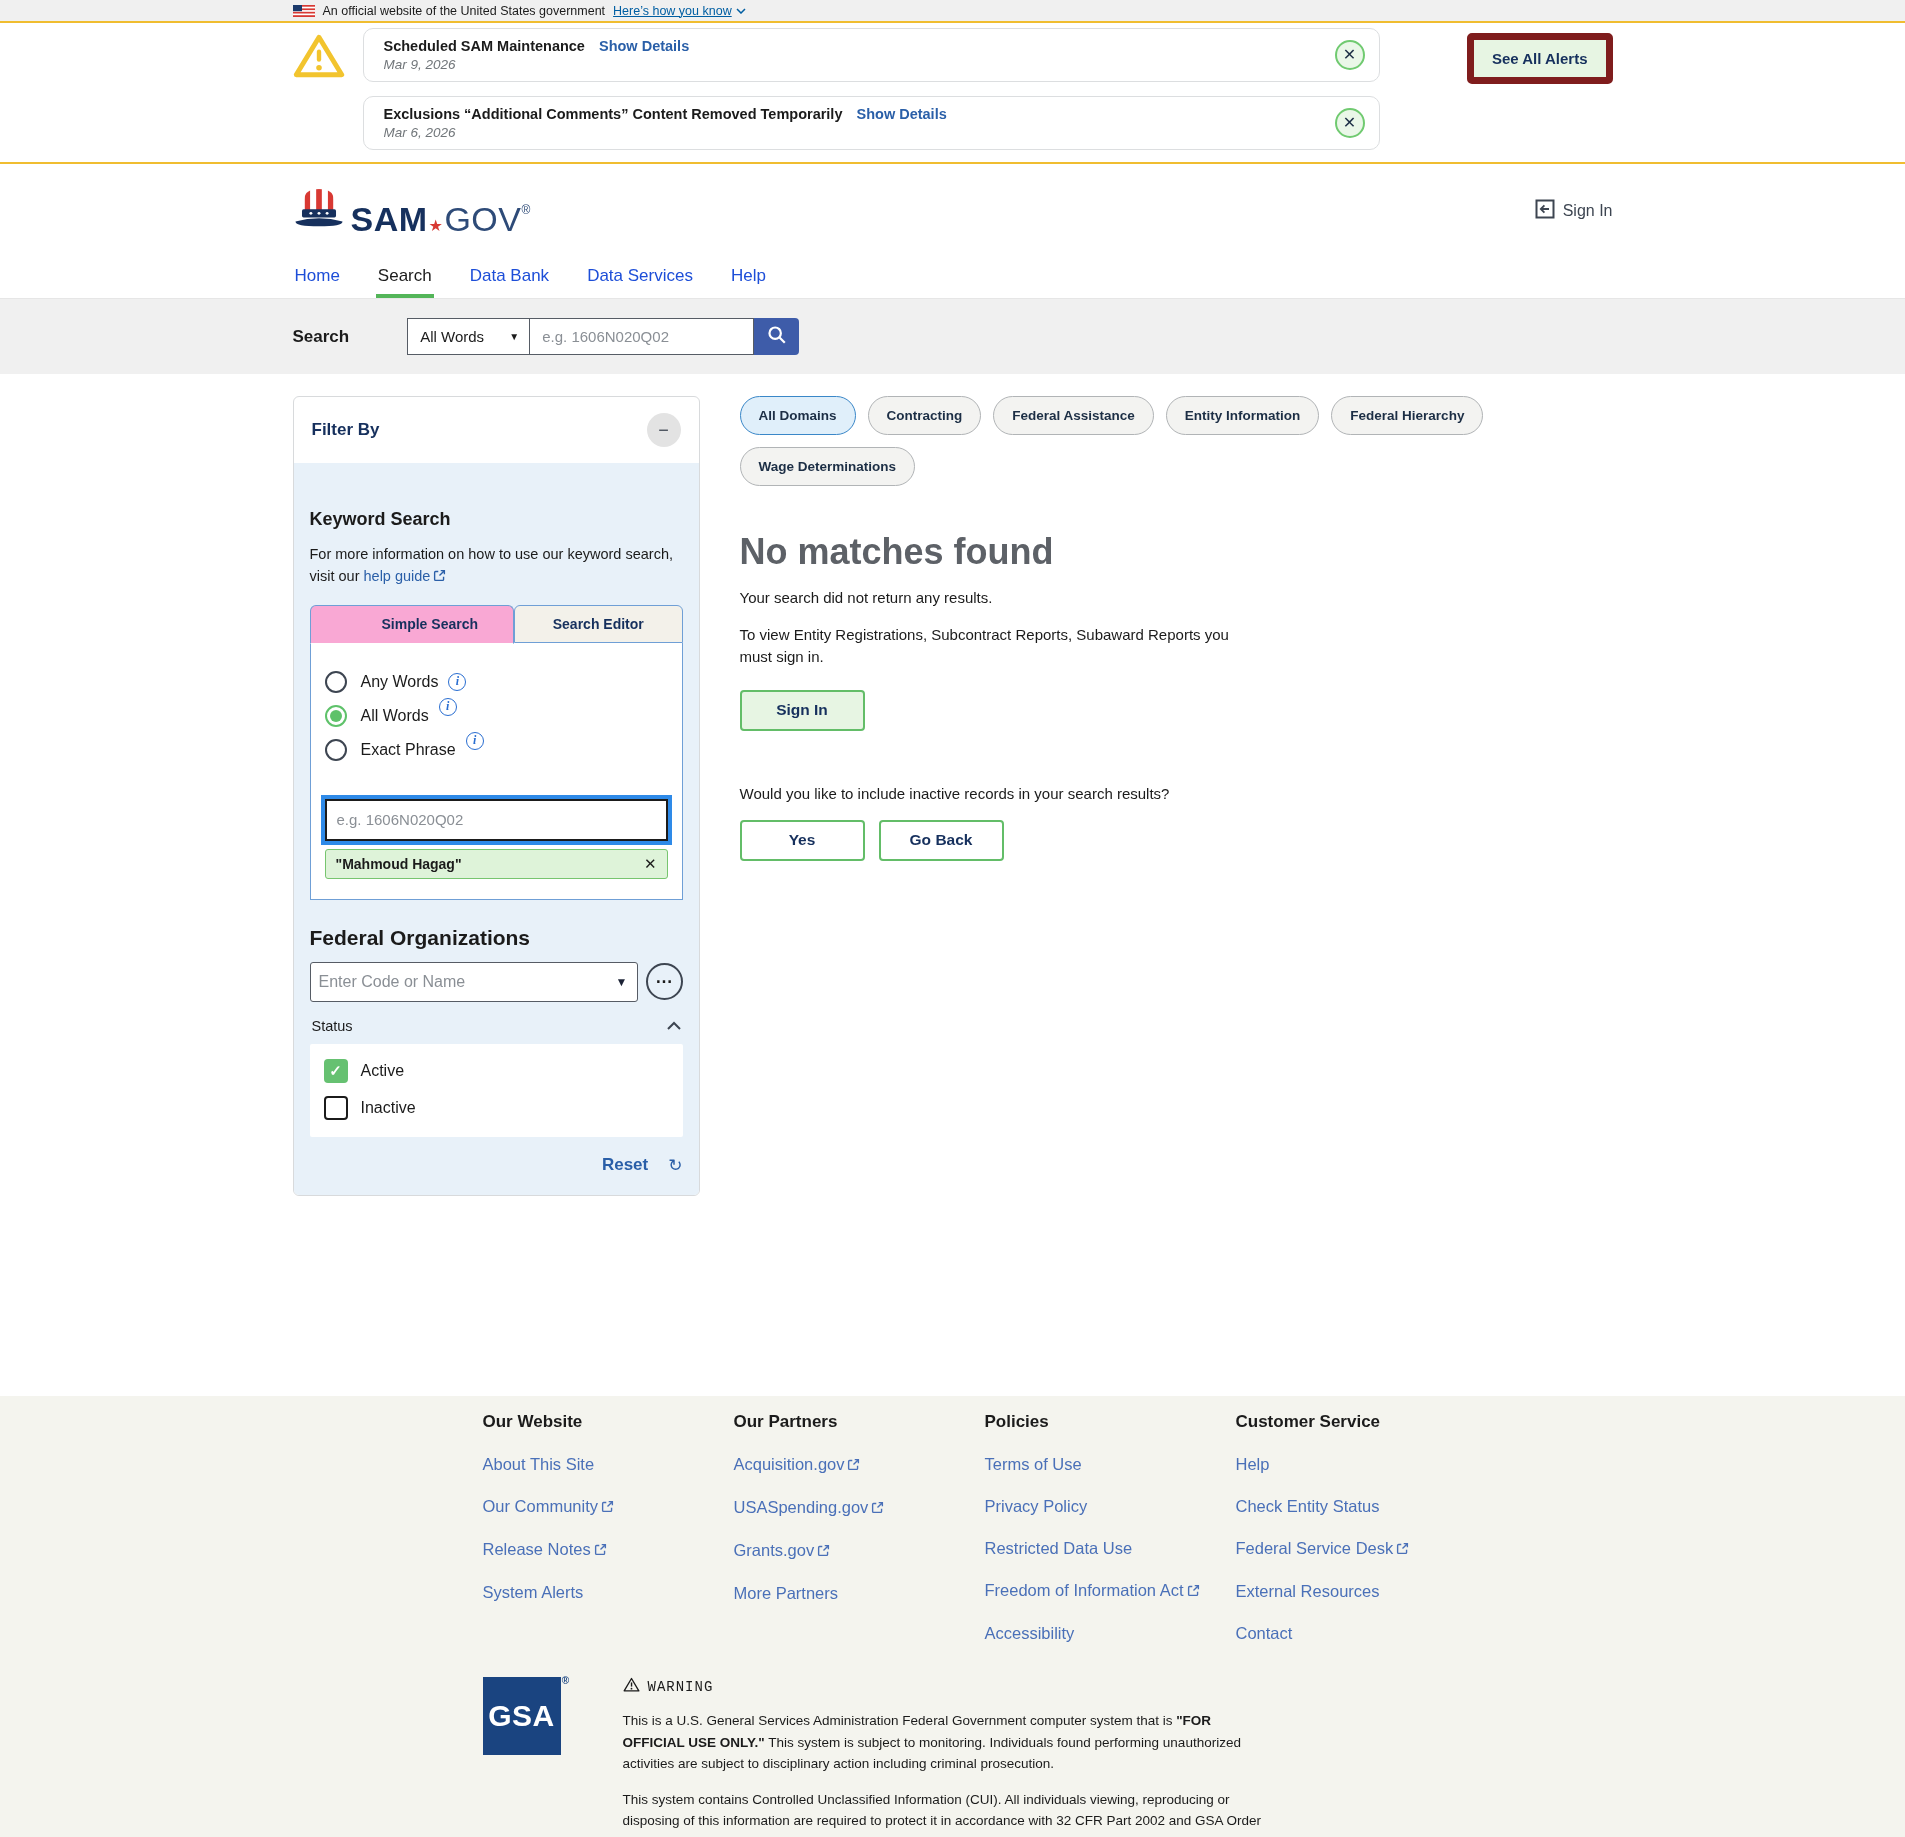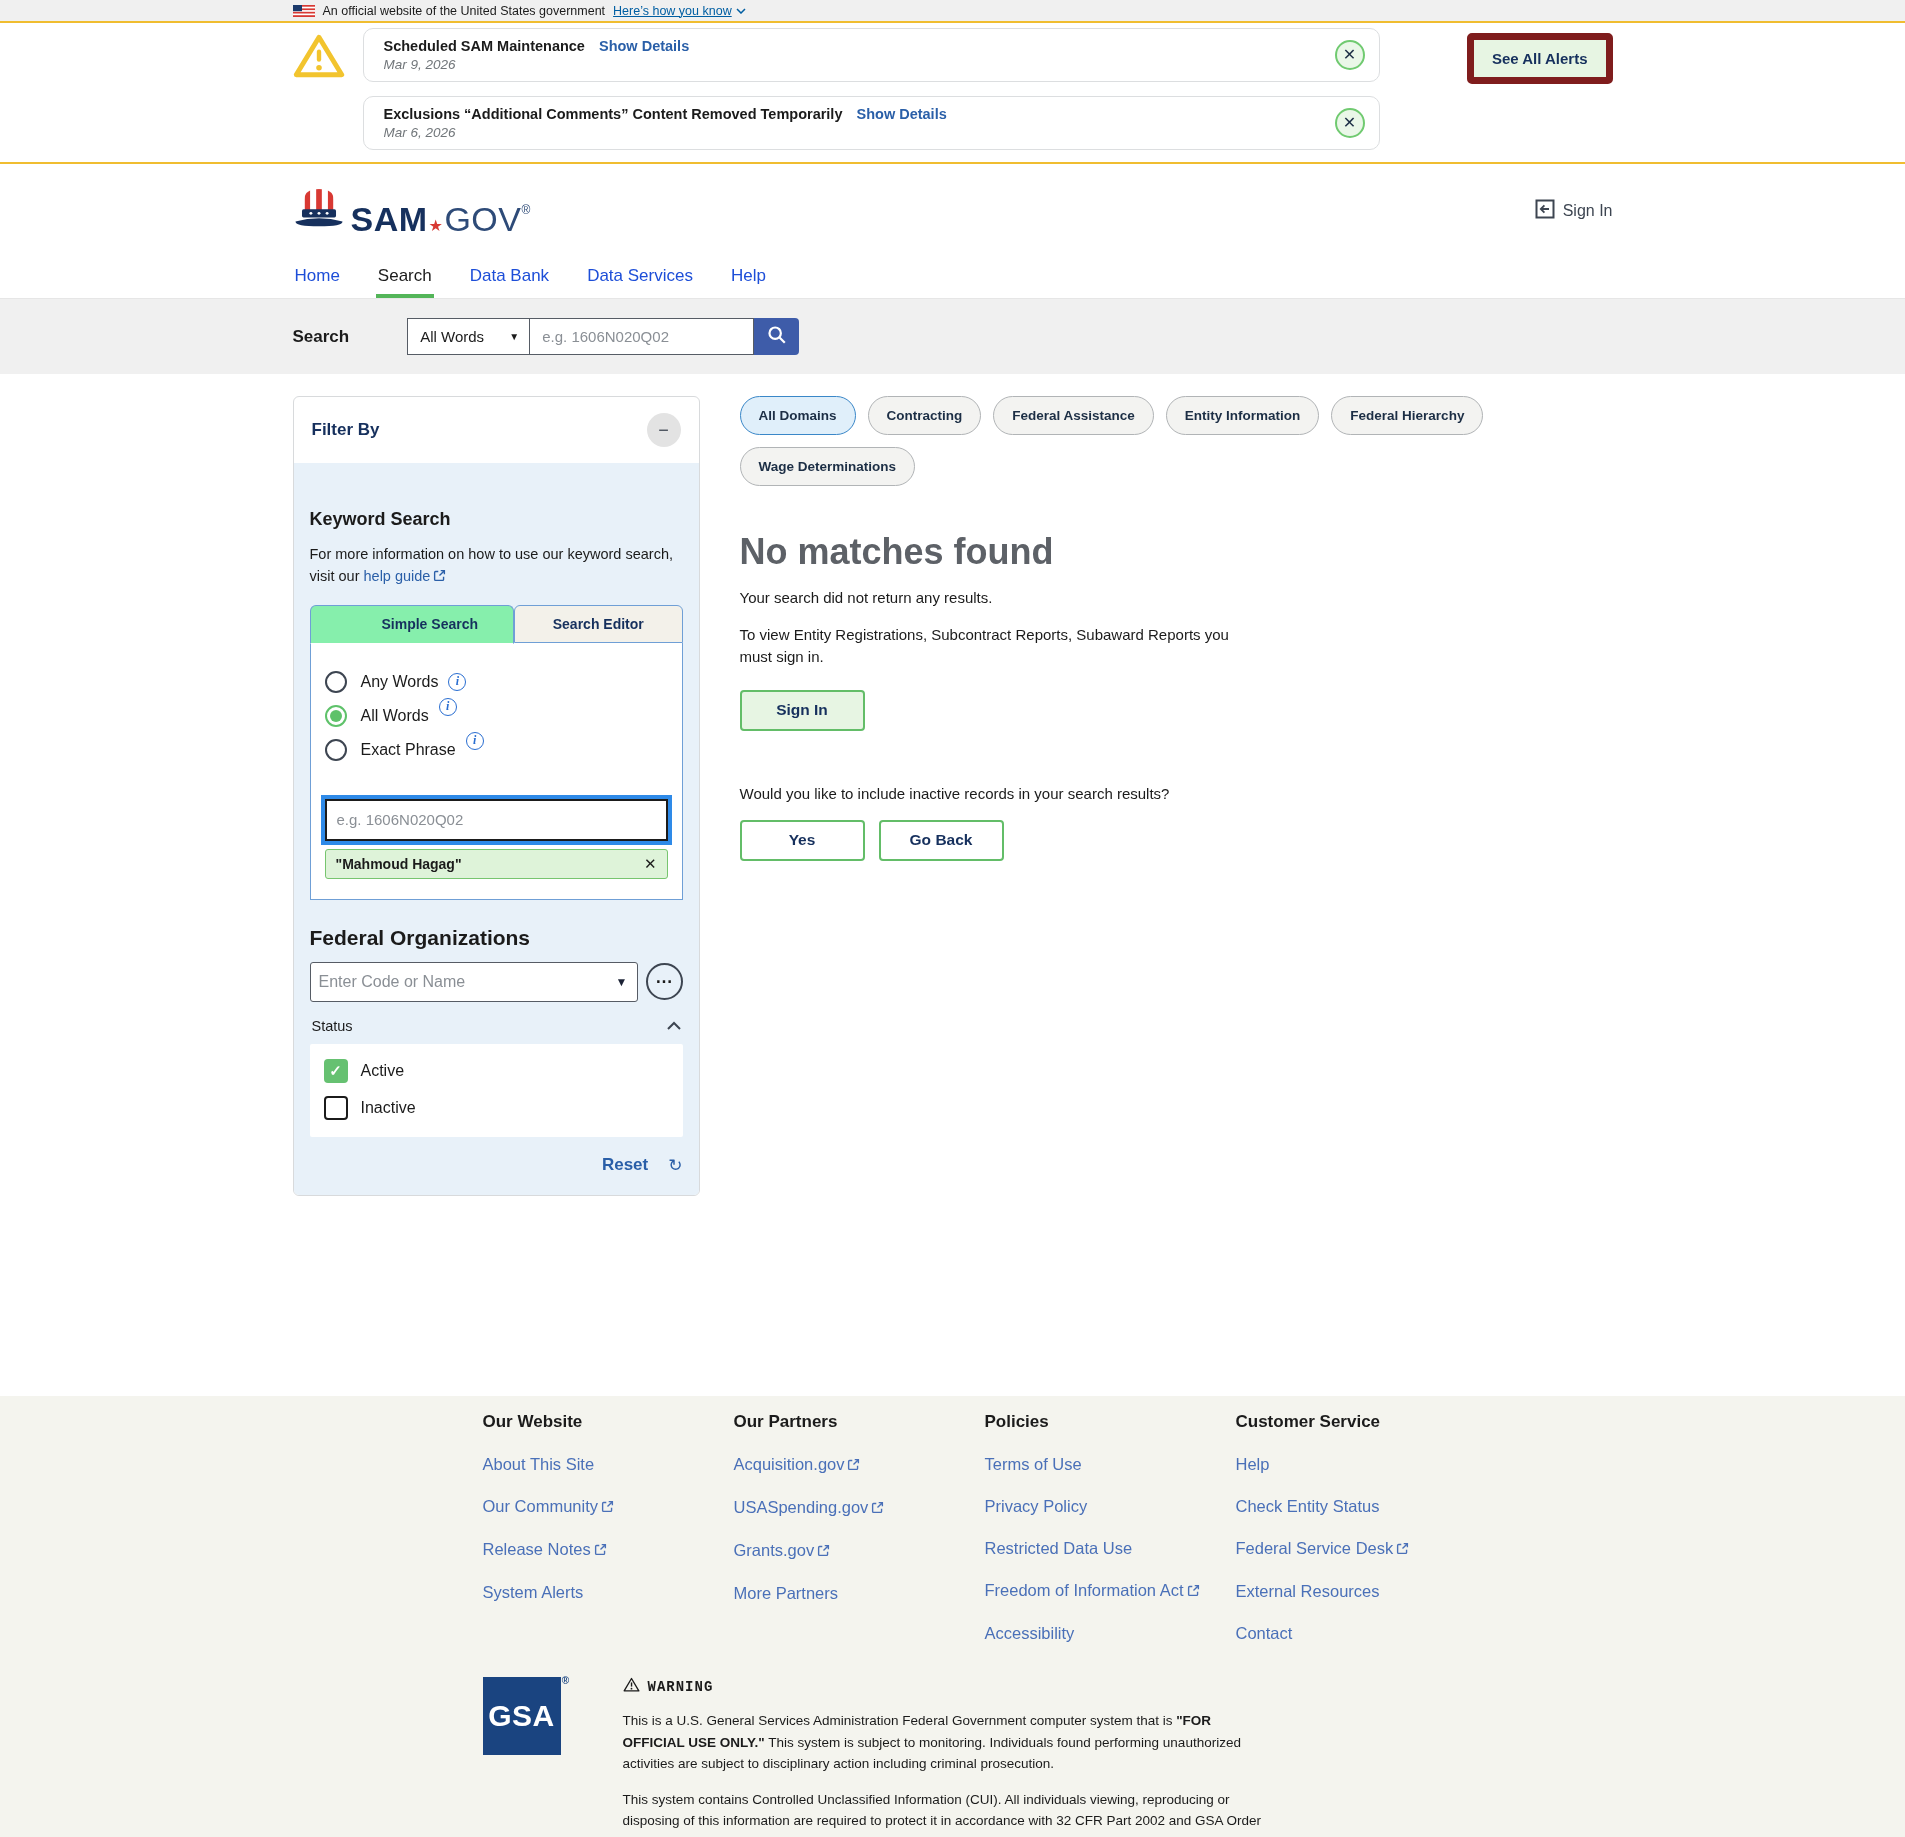--- a/index.html
+++ b/index.html
@@ -78,21 +78,21 @@
   .collapse-btn { width: 34px; height: 34px; border-radius: 50%; border: none; background: #e3e3e3;
     font-size: 18px; color: #3d4551; cursor: pointer; line-height: 1; }
   .filter-body { background: #e8f1f9; padding: 24px 16px 20px; }
   .kw-heading { font-size: 18px; font-weight: bold; margin: 22px 0 14px; }
   .kw-info { font-size: 14.5px; line-height: 1.5; }
   .help-link { color: #2a5fa8; text-decoration: none; cursor: pointer; }
   .ext-ic { display: inline-block; vertical-align: -1px; margin-left: 3px; color: inherit; }
   .kw-tabs { display: flex; margin-top: 16px; }
   .kw-tab { flex: 1; text-align: center; font-size: 14px; font-weight: bold; color: #16305d;
     padding: 10px 0; border: 1px solid #6f9fd6; border-radius: 6px 6px 0 0; cursor: pointer; }
-  .kw-tab.active { background: #86efac; border-bottom-color: #fff; margin-bottom: -1px; position: relative; z-index: 2; padding-left: 36px; }
+  .kw-tab.active { background: #f9a8d4; border-bottom-color: #fff; margin-bottom: -1px; position: relative; z-index: 2; padding-left: 36px; }
   .kw-tab.inactive { background: #f3f1ea; }
   .kw-content { background: #fff; border: 1px solid #6f9fd6; border-top: none; padding: 28px 14px 20px; }
   .radio-row { display: flex; align-items: center; margin-bottom: 12px; }
   .radio { width: 22px; height: 22px; border-radius: 50%; border: 2px solid #3d4551; margin-right: 14px;
     display: inline-flex; align-items: center; justify-content: center; cursor: pointer; flex: none; }
   .radio.sel { border-color: #5ec26a; }
   .radio.sel::after { content: ""; width: 12px; height: 12px; border-radius: 50%; background: #5ec26a; }
   .radio-label { font-size: 16px; }
   .info-ic { width: 18px; height: 18px; border-radius: 50%; border: 1.5px solid #2a6ed1; color: #2a6ed1;
     font-family: "Liberation Serif", serif; font-style: italic; font-size: 12px; font-weight: bold;
@@ -151,21 +151,21 @@
   .footer-cols { display: flex; margin-left: 190px; }
   .f-col { width: 251px; }
   .f-head { font-size: 17px; font-weight: bold; margin-bottom: 6px; }
   .f-link { display: block; font-size: 16.5px; color: #4a70b8; text-decoration: none; margin-top: 23px; cursor: pointer; }
   .footer-low { display: flex; margin-left: 190px; margin-top: 34px; gap: 62px; }
   .gsa-logo { width: 78px; height: 78px; background: #1a4480; color: #fff; font-weight: bold; font-size: 30px;
     display: flex; align-items: center; justify-content: center; letter-spacing: 0.5px; position: relative; flex: none; }
   .gsa-reg { position: absolute; top: -2px; right: -9px; color: #1a4480; font-size: 10px; }
   .warn-block { width: 650px; }
   .warn-head { display: flex; align-items: center; gap: 8px; font-family: "Liberation Mono", monospace;
-    font-weight: bold; font-size: 14px; letter-spacing: 1px; }
+    font-weight: normal; font-size: 14px; letter-spacing: 1px; }
   .warn-p { font-size: 13.5px; line-height: 1.6; margin-top: 14px; color: #1b1b1b; }
   .warn-p b { font-weight: bold; }
 
   
   .dark-footer { background: #3e4340; height: 75px; color: #fff; }
   .dark-footer .container { padding: 13px 0 0 100px; }
   .df-title { font-size: 20px; font-weight: bold; }
   .df-sub { font-size: 19px; font-weight: bold; margin-top: 5px; }
 </style>
 </head>

